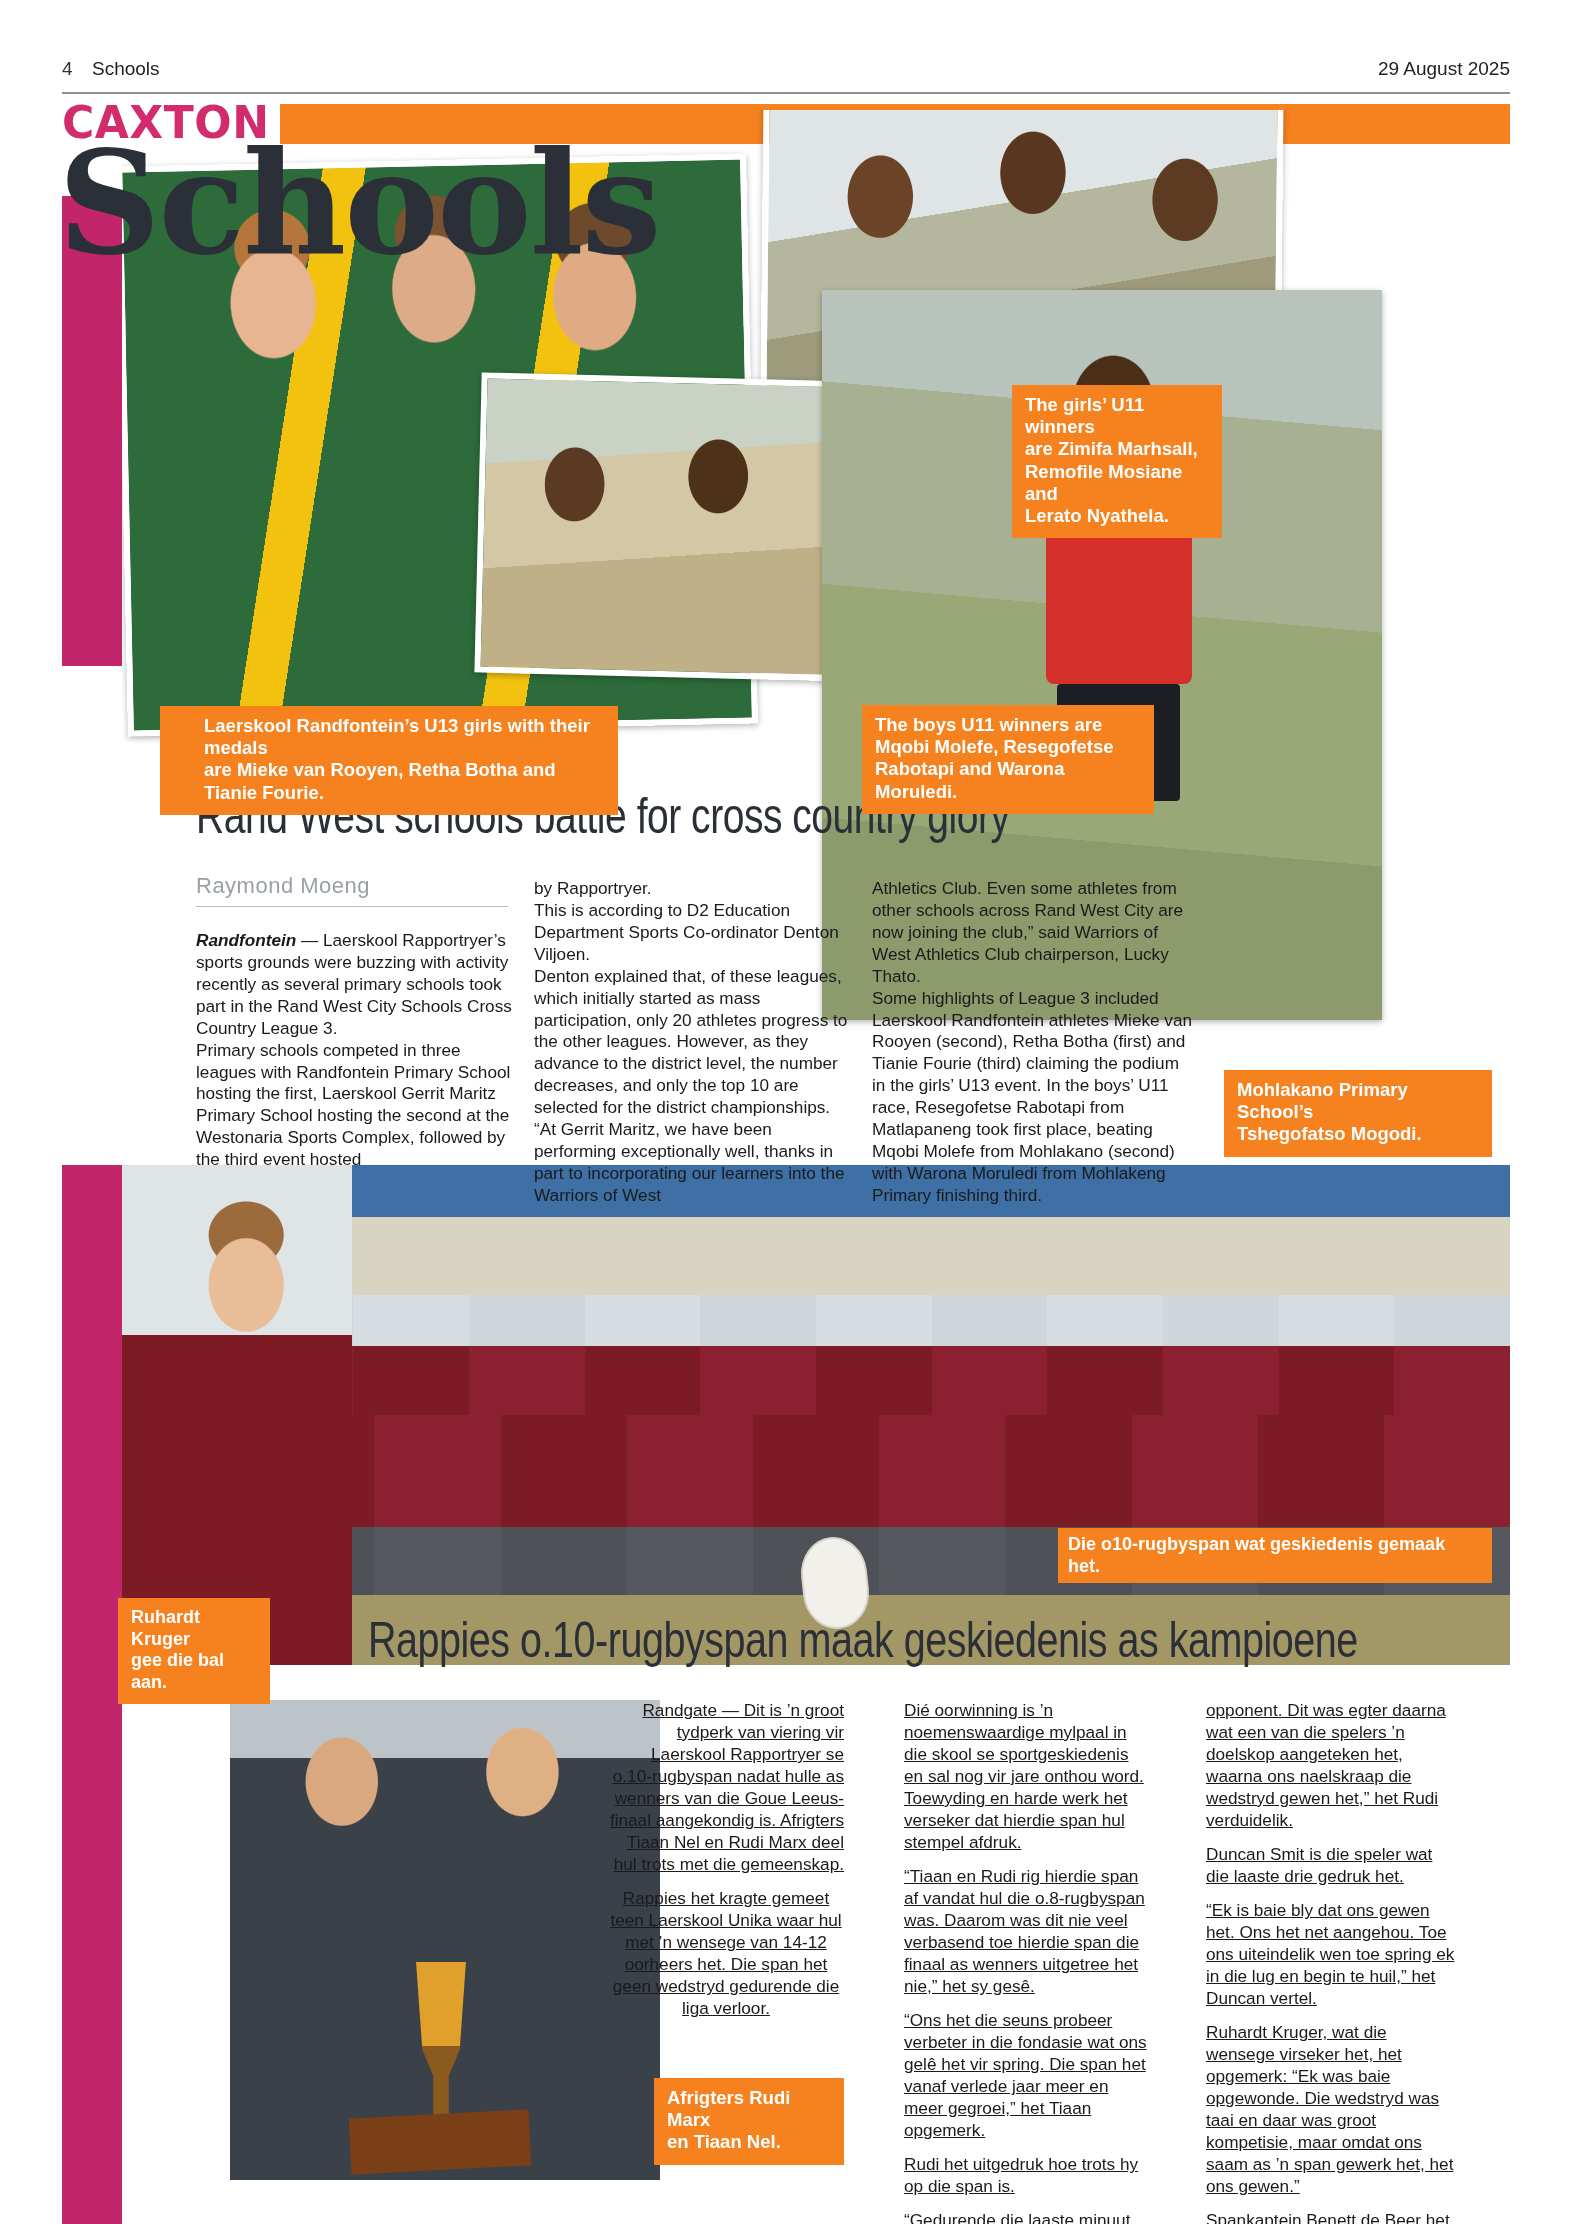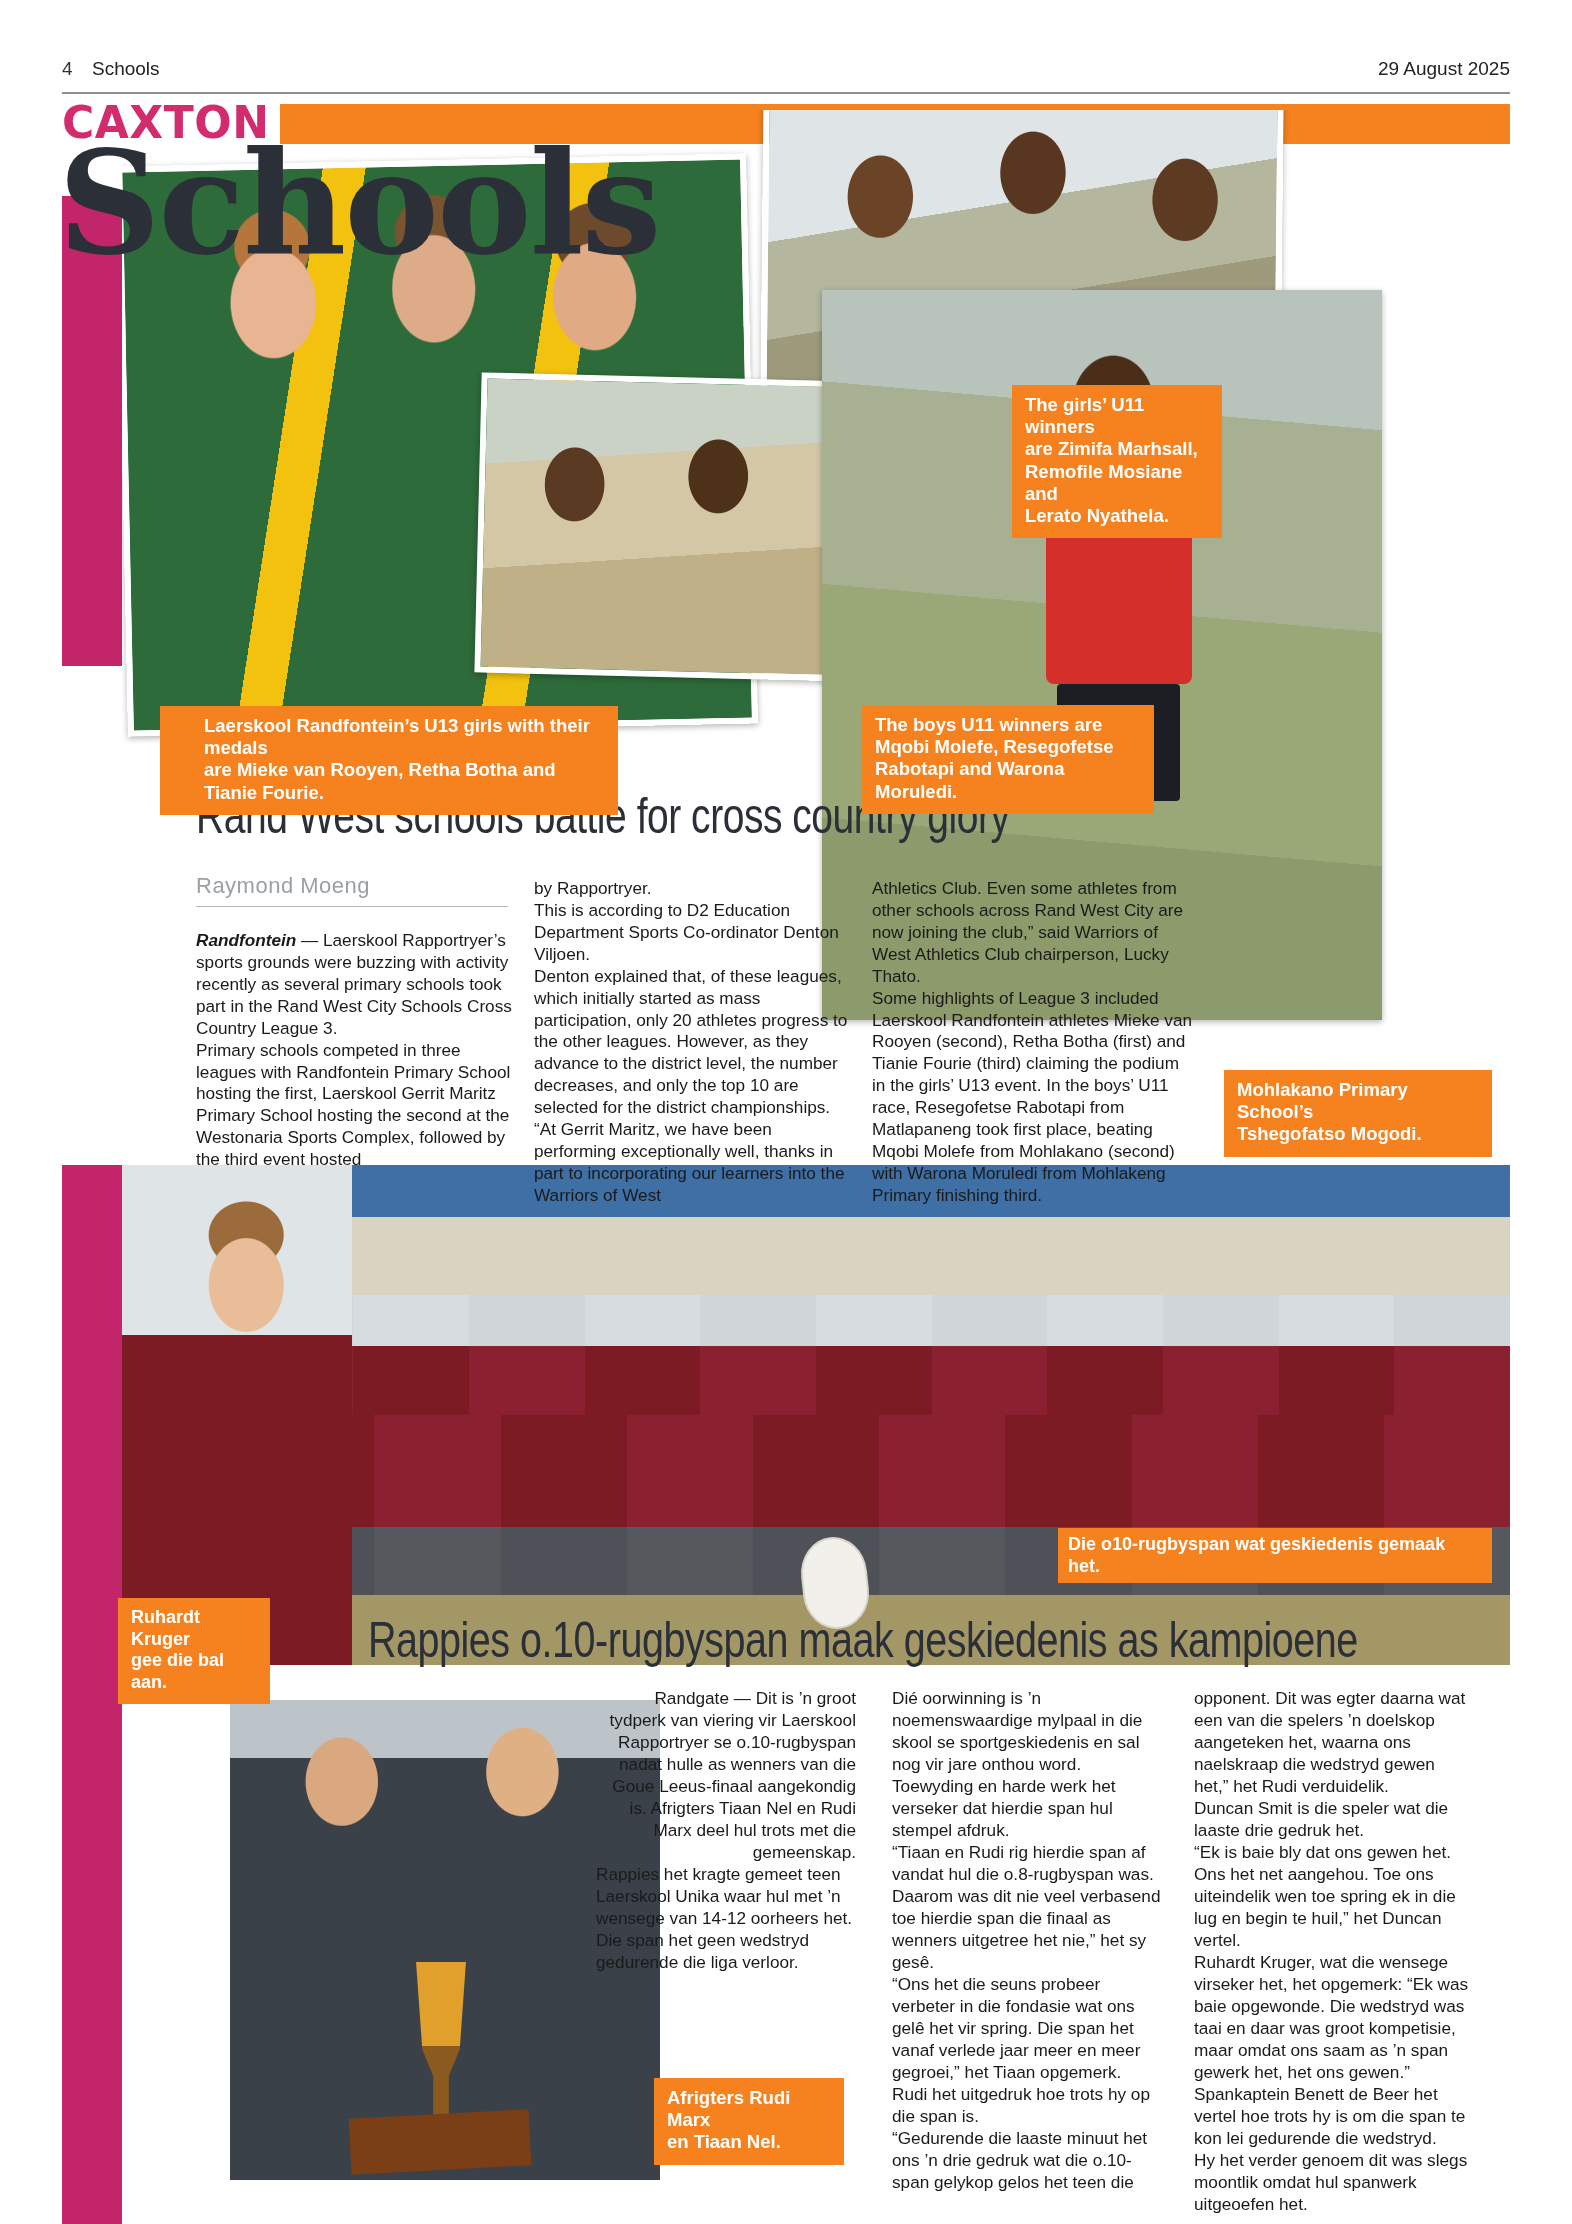--- a/index.html
+++ b/index.html
@@ -176,21 +176,21 @@
   .trophy{
     position:absolute; left:40%; bottom:28px; width:78px; height:190px;
     background:linear-gradient(180deg,#e0a02b 0 44%, #8b5a1f 44% 100%);
     clip-path: polygon(18% 0, 82% 0, 74% 46%, 60% 60%, 60% 82%, 92% 82%, 92% 100%, 8% 100%, 8% 82%, 40% 82%, 40% 60%, 26% 46%);
   }
   .plaque{
     position:absolute; left:28%; bottom:10px; width:180px; height:56px;
     background:#7a3f16; transform:rotate(-3deg);
   }
   .col2 { position:absolute; z-index:8; font-size:17.2px; line-height:1.28; color:#1a1a1a; }
-  .col2 p { margin:0; }
+  .col2 p { margin:12px;text-decoration:underline; }
   .col2.ragright { text-align:right; }
 </style>
 </head>
 <body>
 
 <div class="page">
 
   <div class="runhead">
     <span class="rh-page">4</span>
     <span class="rh-sec">Schools</span>
@@ -305,21 +305,21 @@
   <div class="p-coaches">
     <div class="trophy"></div>
     <div class="plaque"></div>
   </div>
 
   <div class="cap" style="left:654px; top:2078px; width:190px; font-size:18.5px;">Afrigters Rudi Marx
 en Tiaan Nel.</div>
 
   <div class="col2 ragright" id="a2c1" style="left:596px; top:1687px; width:260px;">
       <p style="text-align: right;"><span class="lead">Randgate</span> — Dit is ’n groot tydperk van viering vir Laerskool Rapportryer se o.10-rugbyspan nadat hulle as wenners van die Goue Leeus-finaal aangekondig is. Afrigters Tiaan Nel en Rudi Marx deel hul trots met die gemeenskap.</p>
-      <p style="text-align: left;">Rappies het kragte gemeet teen Laerskool Unika waar hul met ’n wensege van 14-12 oorheers het. Die span het geen wedstryd gedurende die liga verloor.</p>
+      <p style="text-align: center;">Rappies het kragte gemeet teen Laerskool Unika waar hul met ’n wensege van 14-12 oorheers het. Die span het geen wedstryd gedurende die liga verloor.</p>
     </div>
   <div class="col2" id="a2c2" style="left:892px; top:1687px; width:270px;">
       <p>Dié oorwinning is ’n noemenswaardige mylpaal in die skool se sportgeskiedenis en sal nog vir jare onthou word. Toewyding en harde werk het verseker dat hierdie span hul stempel afdruk.</p>
       <p>“Tiaan en Rudi rig hierdie span af vandat hul die o.8-rugbyspan was. Daarom was dit nie veel verbasend toe hierdie span die finaal as wenners uitgetree het nie,” het sy gesê.</p>
       <p>“Ons het die seuns probeer verbeter in die fondasie wat ons gelê het vir spring. Die span het vanaf verlede jaar meer en meer gegroei,” het Tiaan opgemerk.</p>
       <p>Rudi het uitgedruk hoe trots hy op die span is.</p>
       <p>“Gedurende die laaste minuut het ons ’n drie gedruk wat die o.10-span gelykop gelos het teen die</p>
     </div>
   <div class="col2" id="a2c3" style="left:1194px; top:1687px; width:278px;">
       <p>opponent. Dit was egter daarna wat een van die spelers ’n doelskop aangeteken het, waarna ons naelskraap die wedstryd gewen het,” het Rudi verduidelik.</p>

